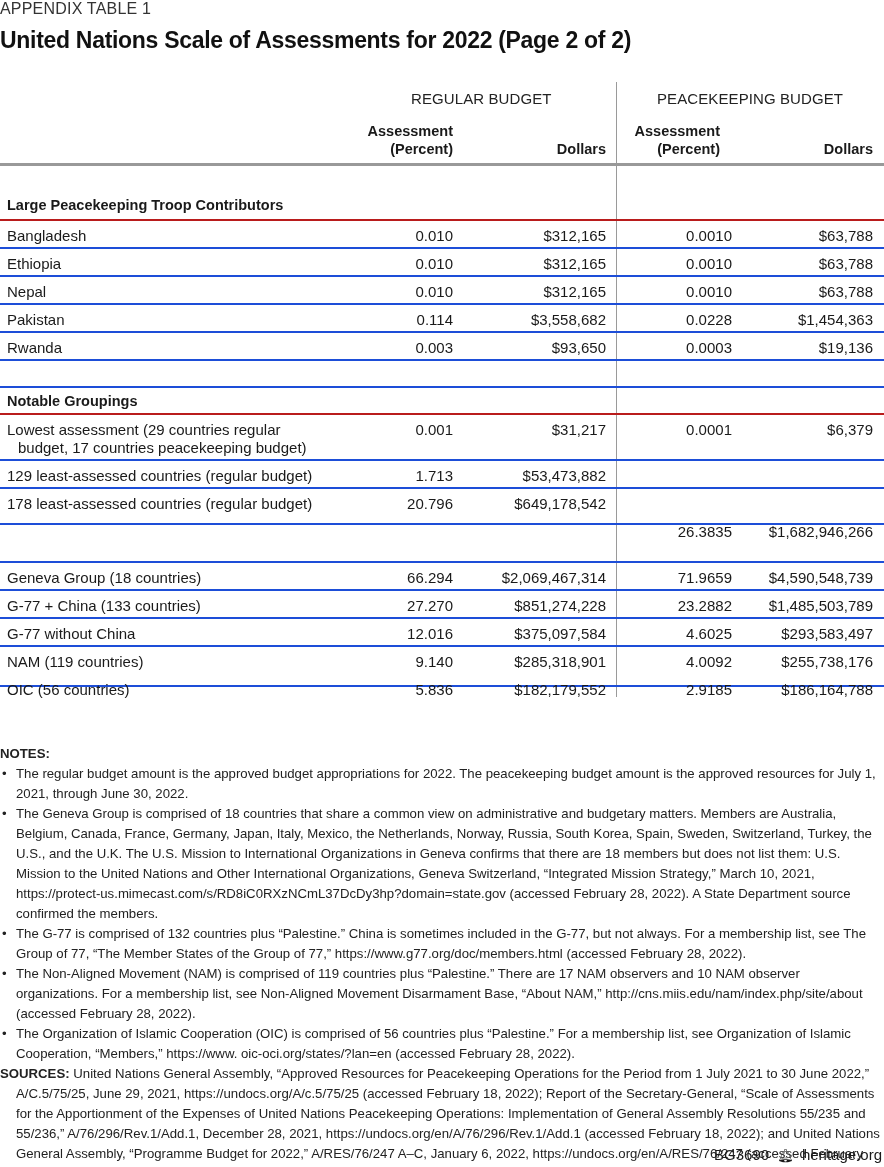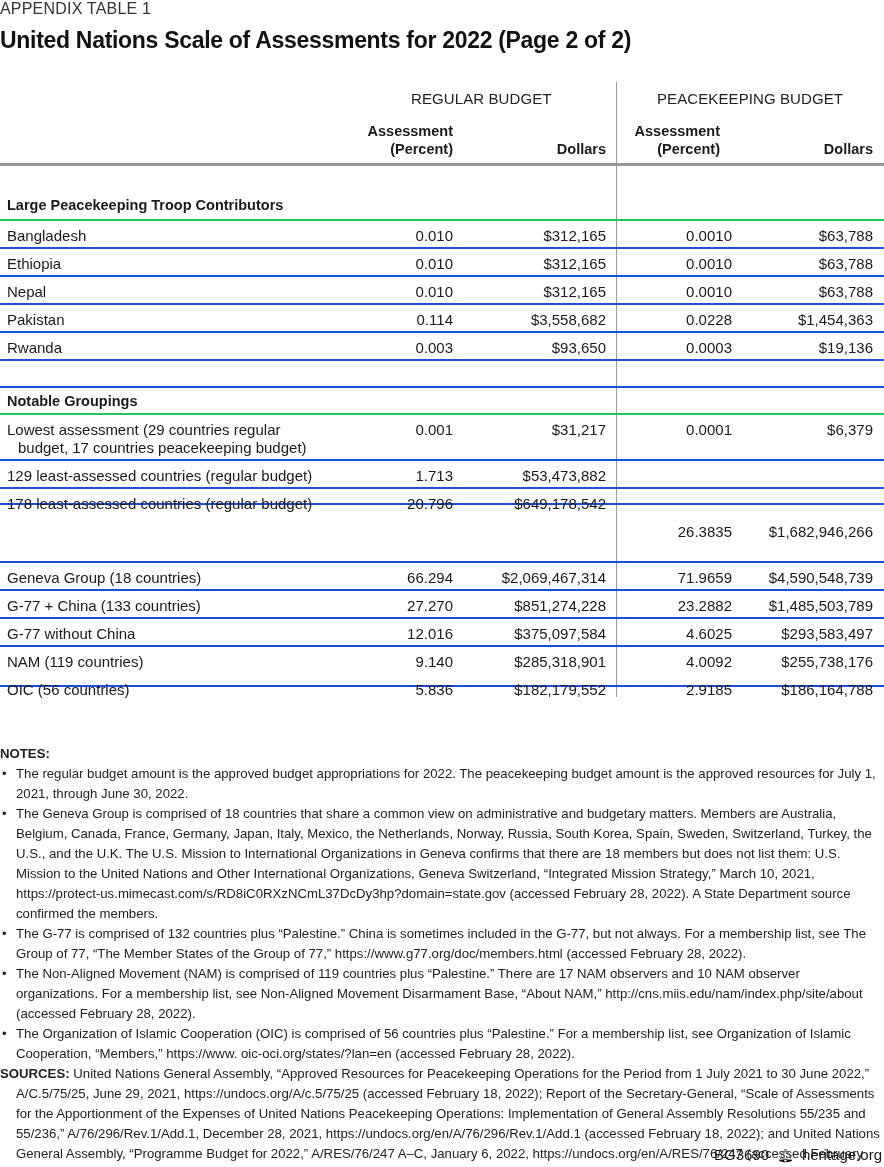--- a/index.html
+++ b/index.html
@@ -26,21 +26,21 @@
     border-bottom: 2px solid #1d4ed8; box-sizing: border-box;
   }
   .row .lbl { position: absolute; left: 7px; top: 6px; line-height: 18px; }
   .row .lbl .cont { display: block; padding-left: 11px; }
   .row .c1 { position: absolute; right: 431px; top: 6px; }
   .row .c2 { position: absolute; right: 278px; top: 6px; }
   .row .c3 { position: absolute; right: 152px; top: 6px; }
   .row .c4 { position: absolute; right: 11px; top: 6px; }
   .sect {
     position: absolute; left: 0; width: 884px; box-sizing: border-box;
-    border-bottom: 2px solid #22c55e;
+    border-bottom: 2px solid #b91c1c;
   }
   .sect .st { position: absolute; left: 7px; font-size: 14.5px; font-weight: bold; }
   
   .notes { position: absolute; left: 0; top: 744px; width: 884px; font-size: 13.2px; color: #222; line-height: 20px; }
   .notes .nh { font-weight: bold; font-size: 13.2px; }
   .notes ul { list-style: none; margin: 0; padding: 0; }
   .notes li { position: relative; padding-left: 16px; }
   .notes li::before { content: "\2022"; position: absolute; left: 2px; top: 0; }
   .sources { margin-top: 0; padding-left: 16px; text-indent: -16px; }
   .sources .sh { font-weight: bold; }
@@ -127,21 +127,21 @@
     <span class="c3">0.0001</span>
     <span class="c4">$6,379</span>
   </div>
   <div class="row" style="top:379px; height:28px;">
     <span class="lbl">129 least-assessed countries (regular budget)</span>
     <span class="c1">1.713</span>
     <span class="c2">$53,473,882</span>
     <span class="c3"></span>
     <span class="c4"></span>
   </div>
-  <div class="row" style="top:407px; height:16px;">
+  <div class="row" style="top:407px; height:36px;">
     <span class="lbl">178 least-assessed countries (regular budget)</span>
     <span class="c1">20.796</span>
     <span class="c2">$649,178,542</span>
     <span class="c3"></span>
     <span class="c4"></span>
   </div>
   <div class="row" style="top:435px; height:46px;">
     <span class="c1"></span>
     <span class="c2"></span>
     <span class="c3">26.3835</span>

